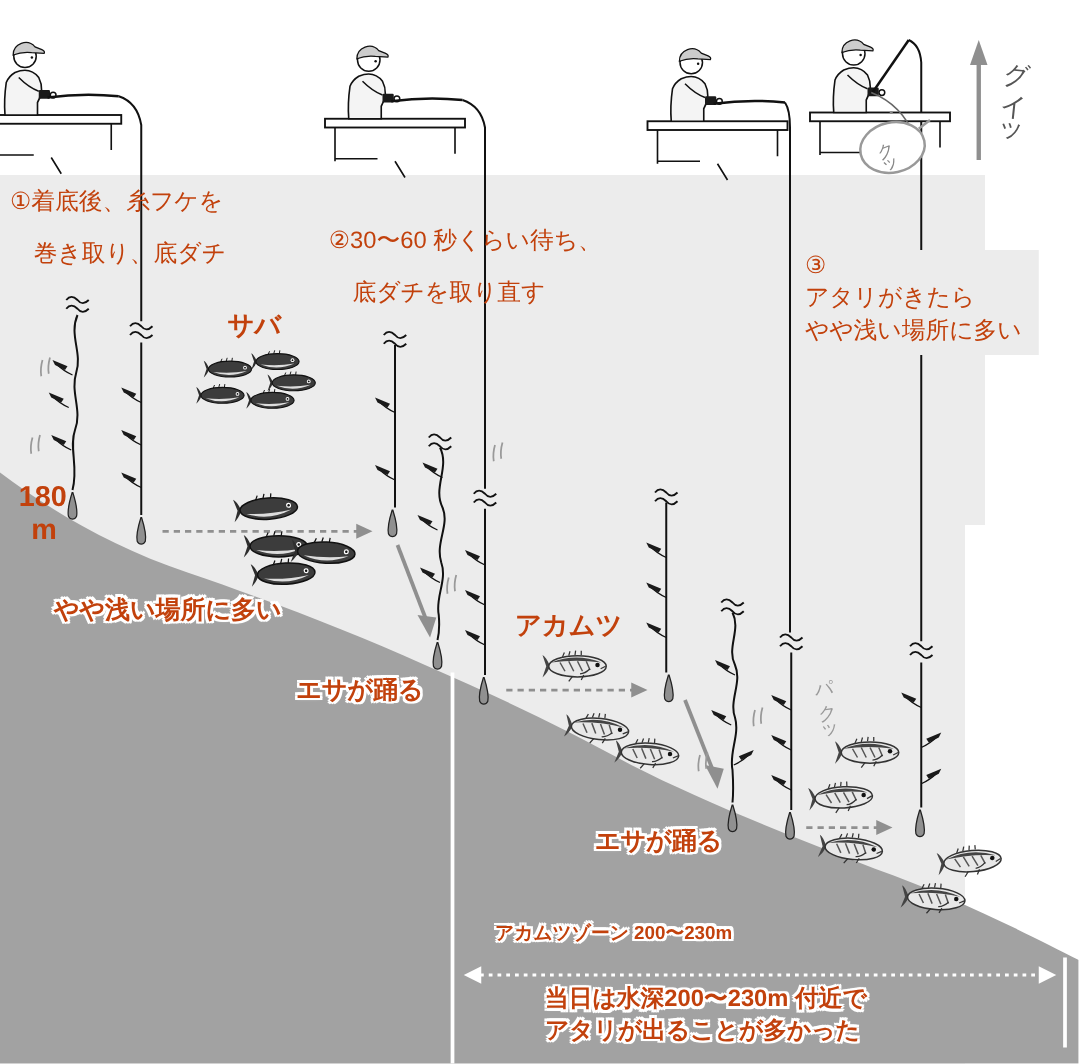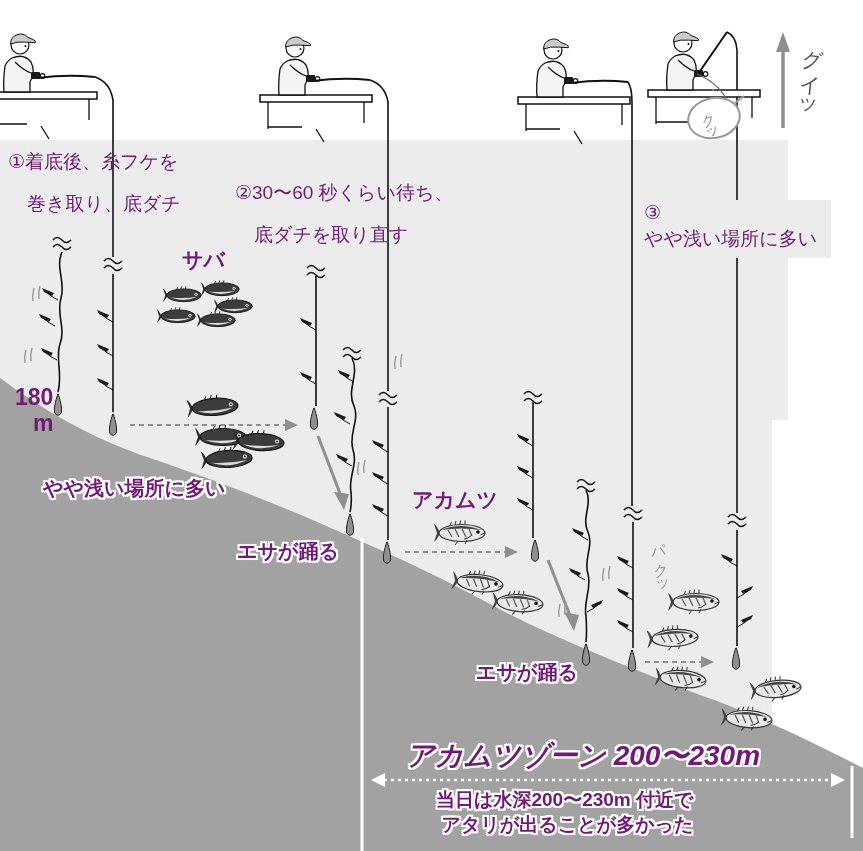--- a/index.html
+++ b/index.html
@@ -1,19 +1,19 @@
 <!DOCTYPE html>
 <html><head>
 <meta charset="utf-8">
 <style>
   html,body{margin:0;padding:0;background:#fff;}
   .stage{position:relative;width:863px;height:851px;background:#fff;overflow:hidden;
          font-family:"Liberation Sans","DejaVu Sans",sans-serif;}
   svg.scene{position:absolute;left:0;top:0;}
-  .t{position:absolute;color:#701a75;white-space:nowrap;}
+  .t{position:absolute;color:#c2410c;white-space:nowrap;}
   .step{font-size:19px;font-weight:500;line-height:26px;}
   .step .ind{padding-left:19px;margin-top:16px;}
   .lbl{font-weight:700;}
   .halo{text-shadow:-2px -2px 0 #fff,2px -2px 0 #fff,-2px 2px 0 #fff,2px 2px 0 #fff,
         -2px 0 0 #fff,2px 0 0 #fff,0 -2px 0 #fff,0 2px 0 #fff,0 0 3px #fff;}
   .vtext{writing-mode:vertical-rl;text-orientation:upright;}
 </style>
 </head>
 <body>
 
@@ -234,53 +234,54 @@
     <polygon points="371,780 385,773 385,787" fill="#fff"></polygon>
     <polygon points="845,780 831,773 831,787" fill="#fff"></polygon>
   </g>
 </svg>
 
 <div class="t step" style="left:8px;top:149px;">
   <div>①着底後、糸フケを</div>
   <div class="ind">巻き取り、底ダチ</div>
 </div>
 
-<div class="t step" style="left:235px;top:180px;">
+<div class="t step" style="left:263px;top:180px;">
   <div>②30〜60 秒くらい待ち、</div>
   <div class="ind">底ダチを取り直す</div>
 </div>
 
 <div class="t step" style="left:642px;top:200px;background:#ececec;padding:0 14px 6px 2px;">
   <div>③</div>
+  <div>アタリがきたら</div>
   <div>やや浅い場所に多い</div>
 </div>
 
 <div class="t lbl" style="left:182px;top:246px;font-size:21px;">サバ</div>
 
-<div class="t" style="left:15px;top:384px;font-size:23px;font-weight:700;line-height:26px;text-align:right;">
+<div class="t" style="left:15px;top:384px;font-size:23px;font-weight:700;line-height:26px;">
   <div>180</div>
   <div style="padding-left:10px;">m</div>
 </div>
 
 <div class="t lbl halo" style="left:43px;top:473px;font-size:20px;line-height:31px;">
   <div>やや浅い場所に多い</div>
 </div>
 
 <div class="t lbl halo" style="left:237px;top:538px;font-size:20px;">エサが踊る</div>
 
 <div class="t lbl" style="left:412px;top:486px;font-size:21px;">アカムツ</div>
 
 <div class="t lbl halo" style="left:476px;top:659px;font-size:20px;">エサが踊る</div>
 
 <div class="t vtext" style="left:797px;top:34px;font-size:21px;color:#555;letter-spacing:3px;transform:rotate(6deg);">グイッ</div>
 
 <div class="t vtext" style="left:700px;top:104px;font-size:14px;color:#888;transform:rotate(-20deg);">クッ</div>
 
 <div class="t vtext" style="left:650px;top:534px;font-size:15px;color:#999;transform:rotate(-8deg);letter-spacing:2px;">パクッ</div>
 
-<div class="t lbl halo" style="left:406px;top:737px;font-size:28px;font-style:italic;">アカムツゾーン 200〜230m</div>
-
-<div class="t lbl halo" style="left:436px;top:787px;font-size:19px;line-height:25px;text-align:right;">
+<div class="t lbl halo" style="left:396px;top:737px;font-size:15px;">アカムツゾーン 200〜230m</div>
+
+<div class="t lbl halo" style="left:436px;top:787px;font-size:19px;line-height:25px;">
   <div>当日は水深200〜230m 付近で</div>
   <div>アタリが出ることが多かった</div>
 </div>
 
 </div>
 
 </body></html>

